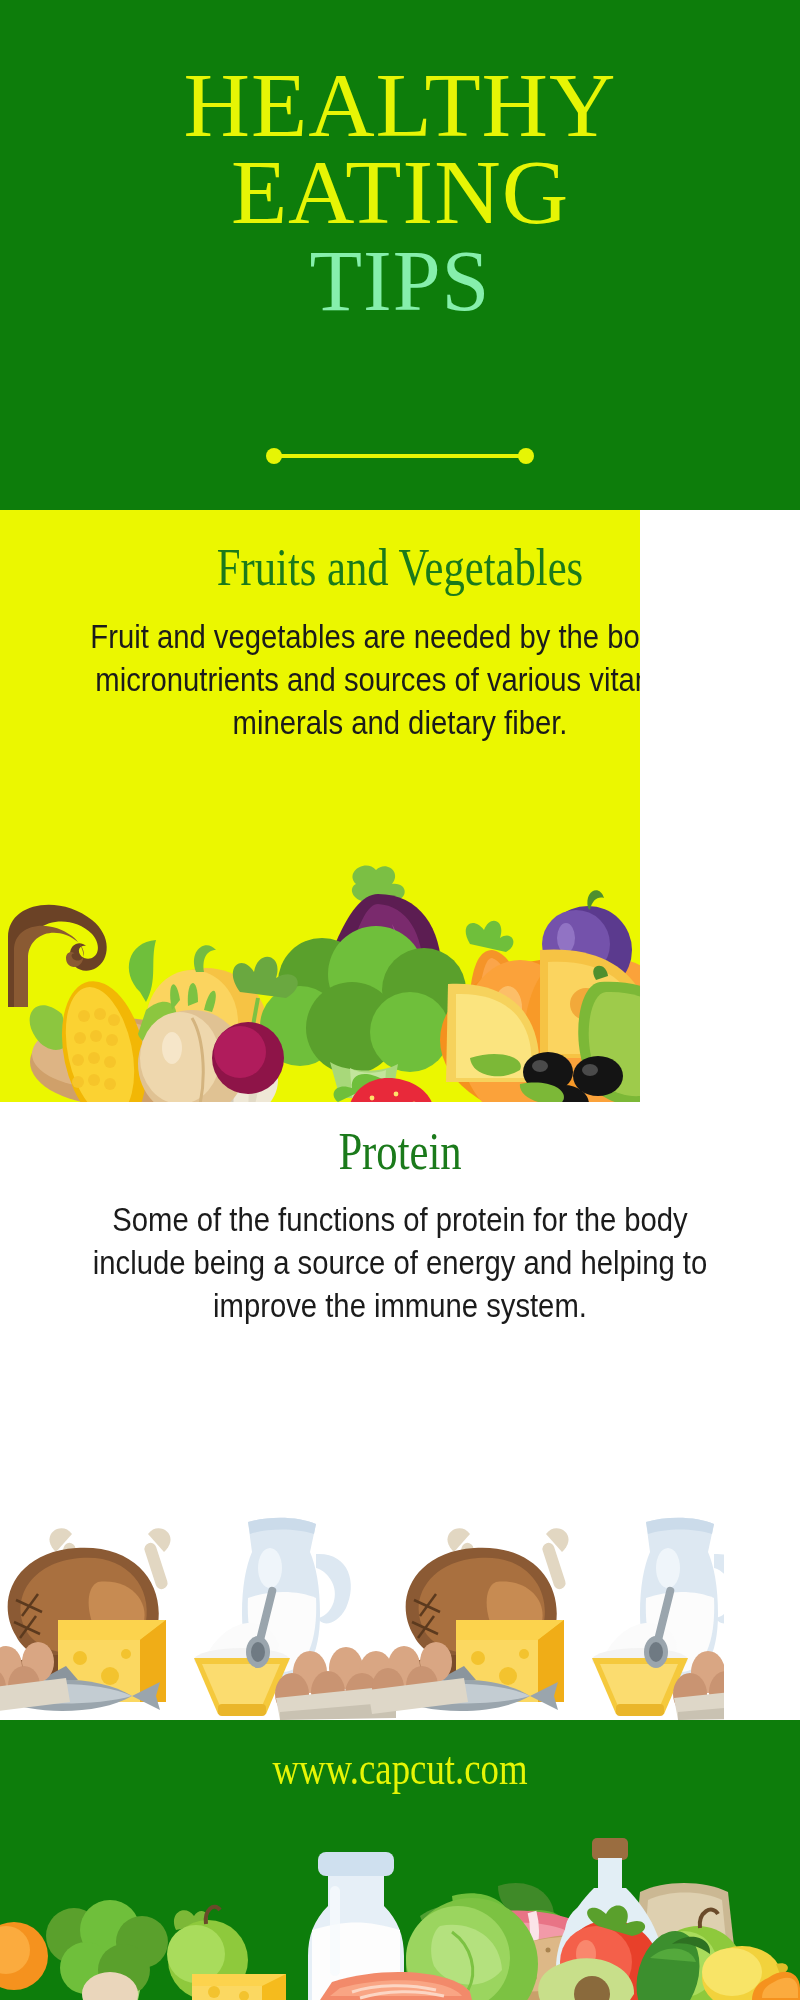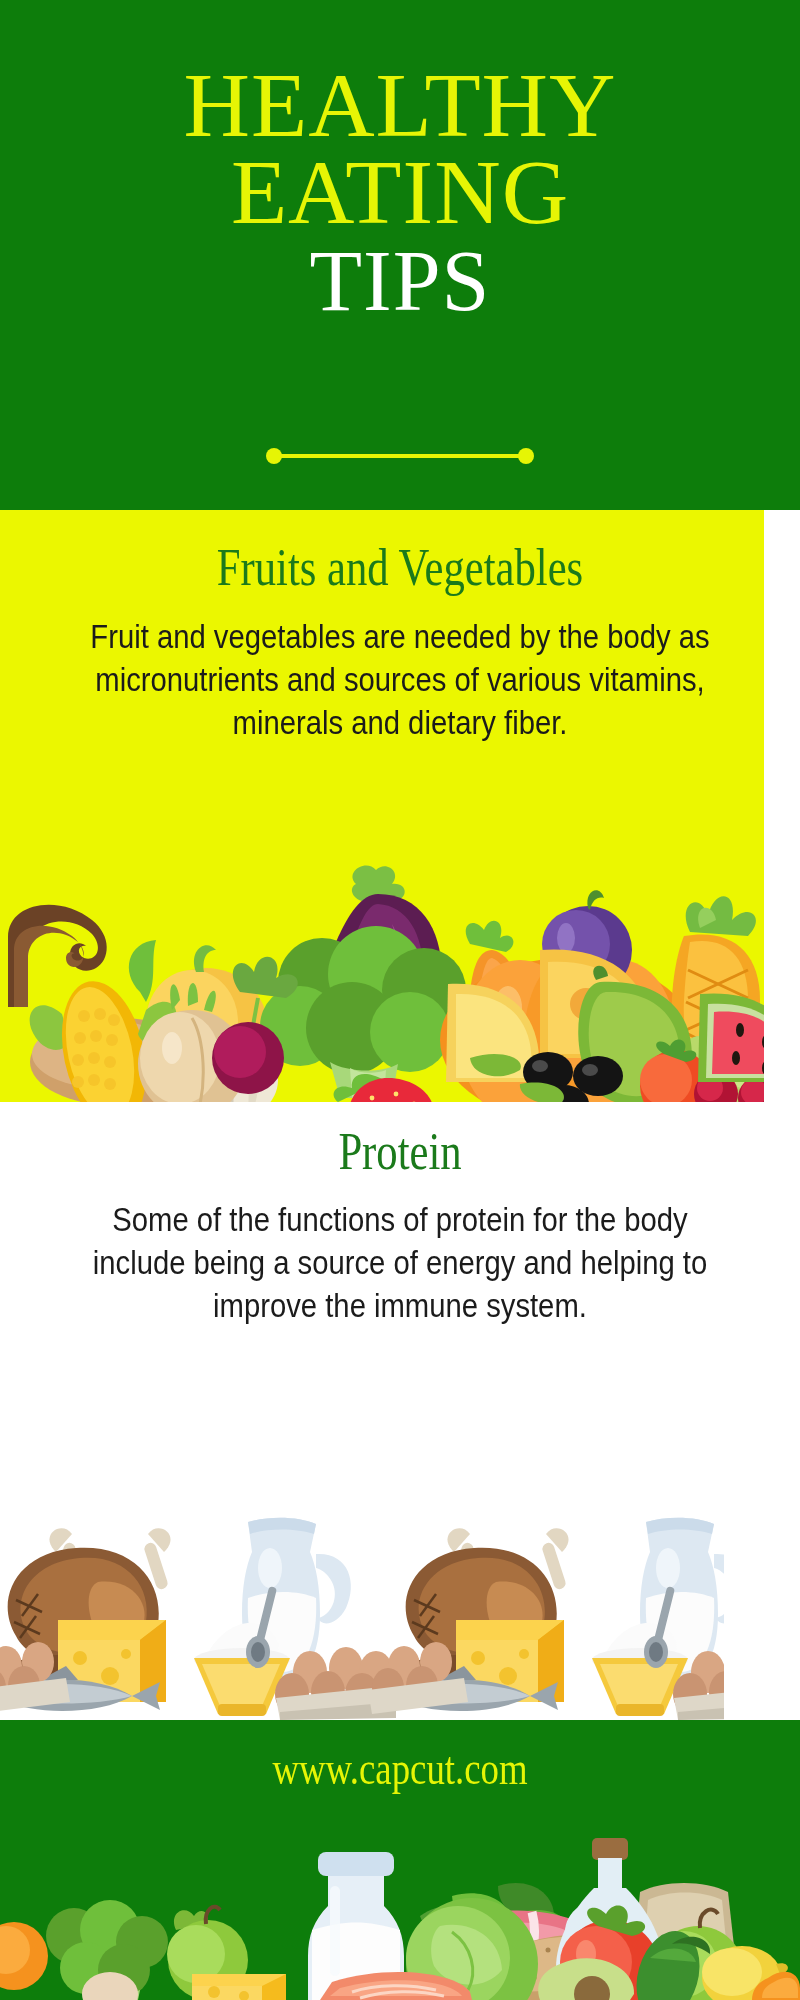--- a/index.html
+++ b/index.html
@@ -27,31 +27,31 @@
     color:#e6f505;
     display:block;
   }
   .title-line2 { }
   .title-line3 {
     font-family:"Liberation Serif", serif;
     font-weight:400;
     font-size:86px;
     line-height:0.95;
     letter-spacing:1px;
-    color:#ffffff;
+    color:#86efac;
     display:block;
     margin-top:4px;
   }
   .divider {
     position:absolute; left:265px; top:448px; width:270px; height:16px;
   }
 
   
   .sec-veg {
-    position:absolute; left:0; top:510px; width:764px; height:592px;
+    position:absolute; left:0; top:510px; width:640px; height:592px;
     background:#ebf700; overflow:hidden;
   }
   .veg-heading {
     position:absolute; left:0; top:28px; width:800px; text-align:center;
     font-family:"Liberation Serif", serif;
     font-size:52px; color:#1b7a1b; letter-spacing:0px;
     transform:scaleX(0.82); transform-origin:center top;
   }
   .veg-body {
     position:absolute; left:30px; top:105px; width:740px; text-align:center;

